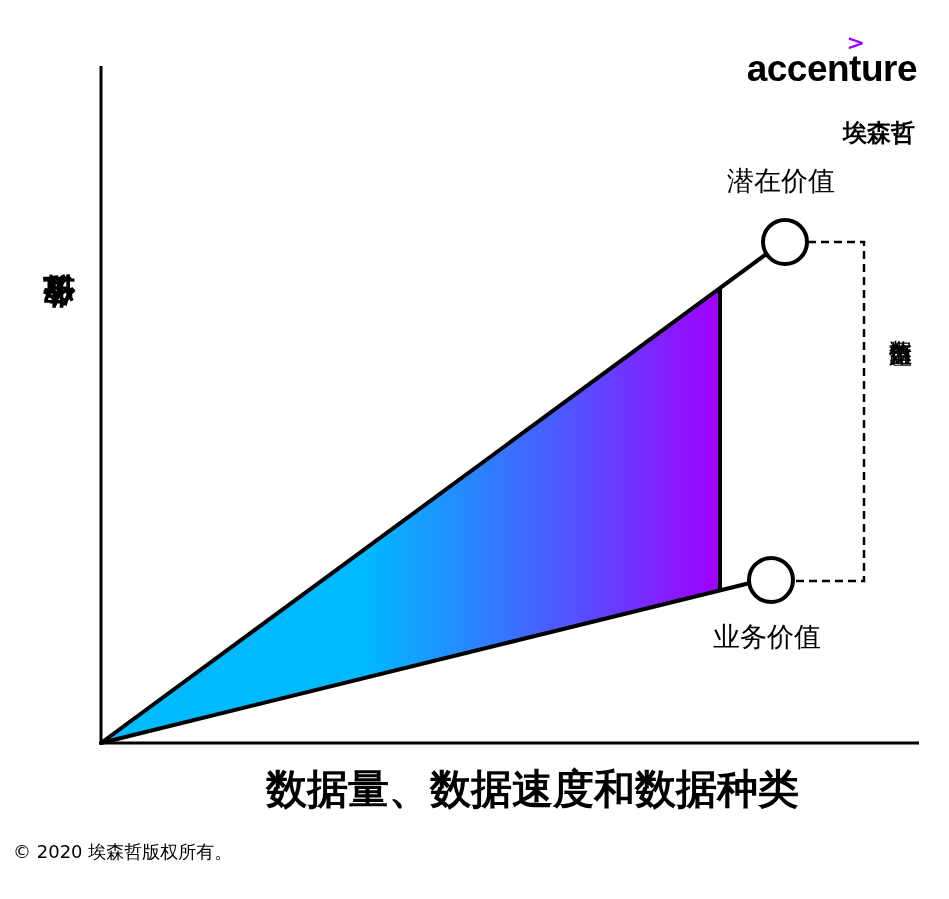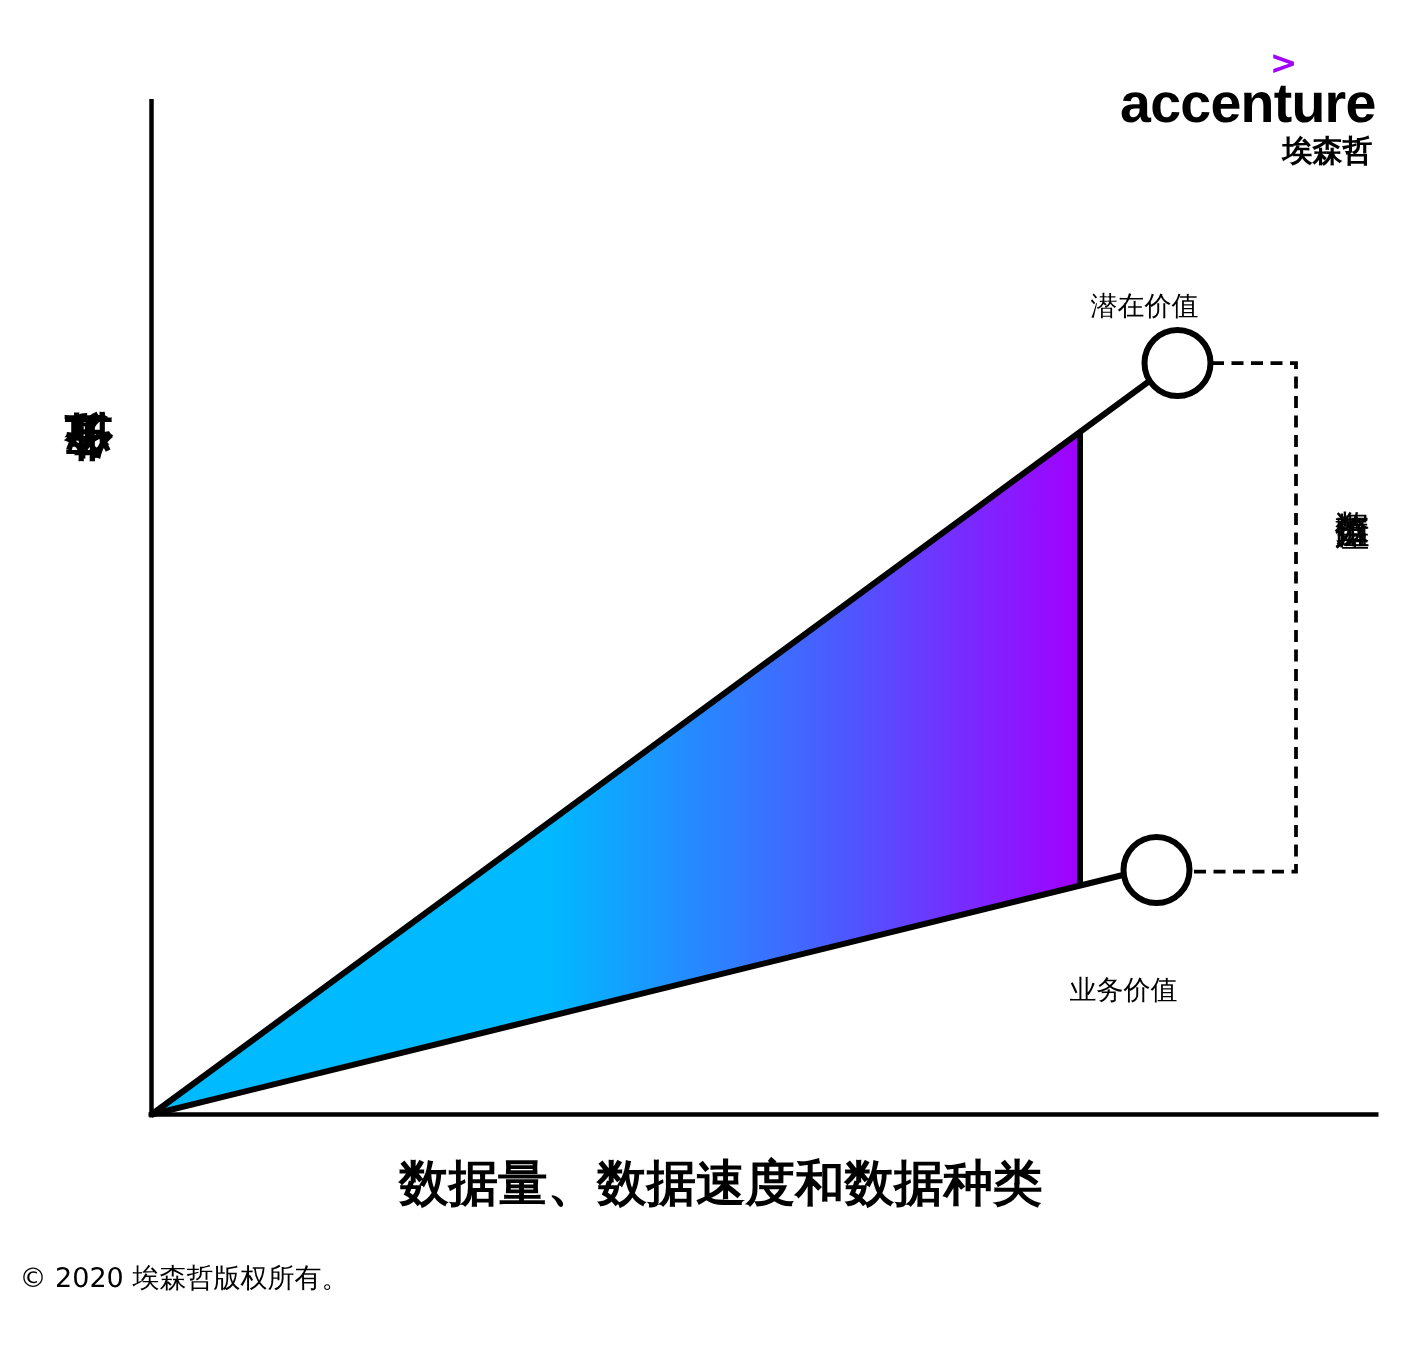--- a/index.html
+++ b/index.html
@@ -4,28 +4,28 @@
 <style>
   html, body { margin: 0; padding: 0; background: #ffffff; }
   body { width: 949px; height: 899px; position: relative; overflow: hidden;
          font-family: "DejaVu Sans", "Liberation Sans", sans-serif; color: #000; }
   #stage { position: absolute; left: 0; top: 0; }
   .logo { position: absolute; right: 32px; top: 34px; text-align: right; }
   .logo-chev { position: absolute; right: 52px; top: 0px; color: #A100FF;
                font-family: "DejaVu Sans", sans-serif; font-weight: bold; font-size: 22px; line-height: 18px; }
   .logo-word { display: block; margin-top: 16px; font-family: "Liberation Sans", sans-serif; font-weight: bold;
                font-size: 37px; letter-spacing: -0.5px; line-height: 38px; }
-  .logo-cn { display: block; font-weight: bold; font-size: 20px; line-height: 24px; margin-right: 2px; }
-  .label { position: absolute; font-size: 18px; white-space: nowrap; line-height: 30px; margin-top: 24px; }
+  .logo-cn { display: block; font-weight: bold; font-size: 24px; line-height: 24px; margin-right: 2px; margin-top: 33px; }
+  .label { position: absolute; font-size: 27px; white-space: nowrap; line-height: 30px; }
   .ylabel { position: absolute; left: 38px; top: 330px; width: 40px;
             font-weight: bold; font-size: 32px; writing-mode: vertical-rl; transform: rotate(180deg);
             line-height: 40px; letter-spacing: 1px; }
   .gap-label { position: absolute; left: 886px; top: 322px; font-size: 23px;
                writing-mode: vertical-rl; line-height: 30px; letter-spacing: 1px; }
-  .xlabel { position: absolute; left: 266px; top: 768px; font-weight: bold; font-size: 33px;
+  .xlabel { position: absolute; left: 266px; top: 768px; font-weight: bold; font-size: 41px;
             white-space: nowrap; line-height: 42px; }
   .copyright { position: absolute; left: 13px; top: 840px; font-size: 18px; white-space: nowrap; }
 </style>
 </head>
 <body>
 
 <svg id="stage" width="949" height="899" viewBox="0 0 949 899">
   <defs>
     <linearGradient id="gapGrad" gradientUnits="userSpaceOnUse" x1="100" y1="0" x2="720" y2="0">
       <stop offset="0" stop-color="#00BAFF"></stop>

